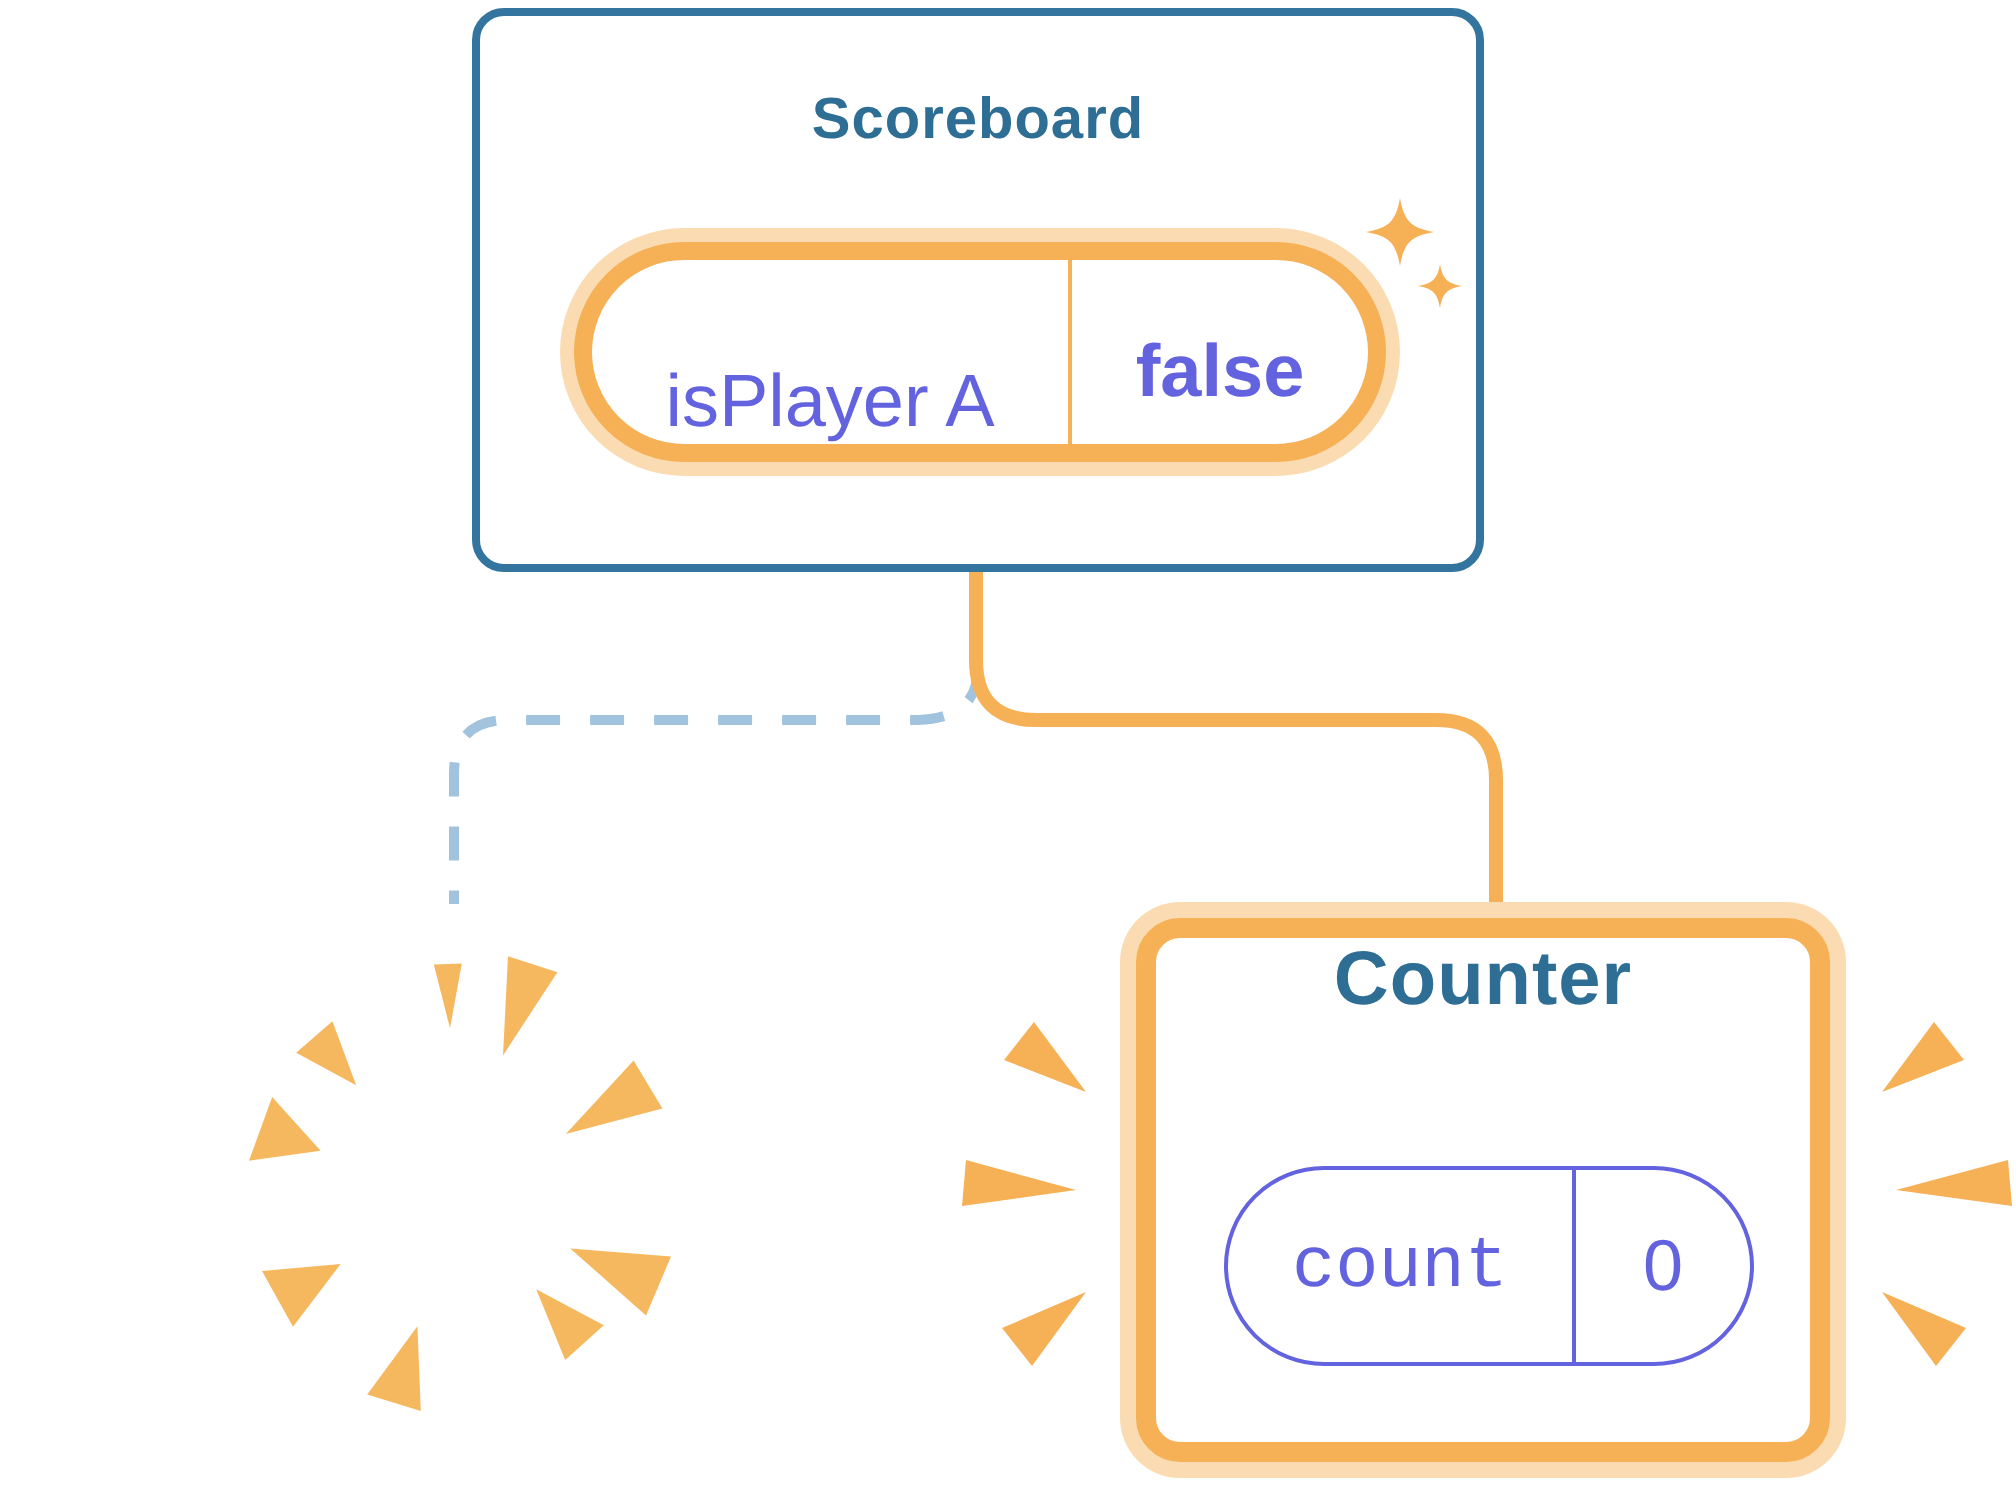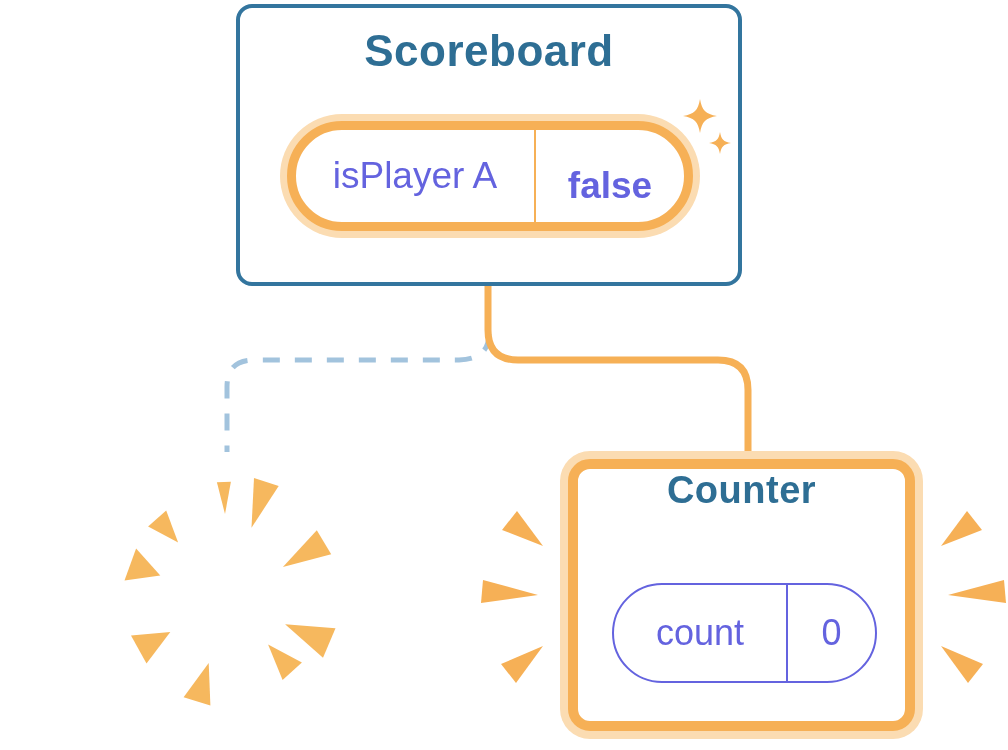--- a/index.html
+++ b/index.html
@@ -20,51 +20,51 @@
   }
   .counter-card{
     left:568px;top:459px;width:347px;height:272px;
     border:10px solid #F6B056;border-radius:22px;
     box-shadow:0 0 0 8px #FBDCB2;
   }
 
   .card-title{
     text-align:center;font-weight:600;color:#2E6E94;letter-spacing:.5px;
   }
-  .scoreboard-card .card-title{margin-top:18px;font-size:44px;}
+  .scoreboard-card .card-title{margin-top:36px;font-size:29px;}
   .counter-card  .card-title{font-size:38px;}
 
   
   .pill{
     position:absolute;background:#fff;box-sizing:border-box;
     display:flex;align-items:stretch;
   }
   .pill-cell{display:flex;align-items:center;justify-content:center;}
   .pill-name{color:#6463DF;}
   .pill-value{color:#6463DF;}
 
   .scoreboard-pill{
     left:47px;top:113px;width:406px;height:110px;
     border:9px solid #F6B056;border-radius:60px;
     box-shadow:0 0 0 7px #FBDCB2;
   }
-  .scoreboard-pill .pill-cell-left{width:238px;}
+  .scoreboard-pill .pill-cell-left{width:238px;align-items:flex-end;}
   .scoreboard-pill .pill-cell-right{flex:1;}
   .scoreboard-pill .pill-divider{width:2px;background:#F6B056;}
   .scoreboard-pill .pill-name{font-size:37px;font-weight:400;}
   .scoreboard-pill .pill-value{font-size:37px;font-weight:700;margin-top:20px;}
 
   .counter-pill{
     left:34px;top:114px;width:265px;height:100px;
     border:2px solid #6463DF;border-radius:50px;
   }
   .counter-pill .pill-cell-left{width:172px;}
   .counter-pill .pill-cell-right{flex:1;}
   .counter-pill .pill-divider{width:2px;background:#6463DF;}
-  .counter-pill .pill-name{font-size:36px;font-weight:400;}
+  .counter-pill .pill-name{font-size:36px;font-weight:400;font-family:Liberation Mono, monospace;}
   .counter-pill .pill-value{font-size:36px;font-weight:400;}
 </style>
 </head>
 <body>
 
 <div class="canvas">
 
   <svg class="layer underlay" width="1008" height="750" viewBox="0 0 1008 750">
     <path d="M 489 334 Q 489 359 459 360 L 254 360 Q 227 360 227 387 L 227 452" fill="none" stroke="#A2C3DD" stroke-width="5" stroke-dasharray="17 15"></path>
     <path d="M 488 281 L 488 330 Q 488 360 518 360 L 718 360 Q 748 360 748 390 L 748 456" fill="none" stroke="#F6B056" stroke-width="7"></path>

